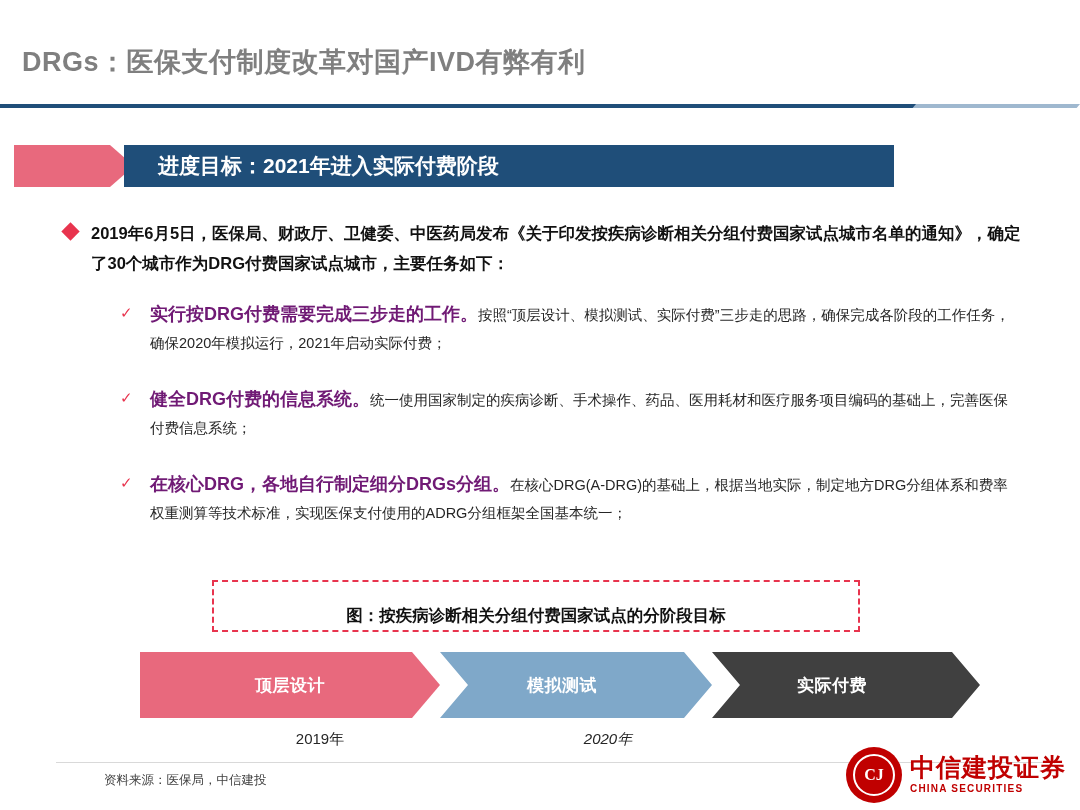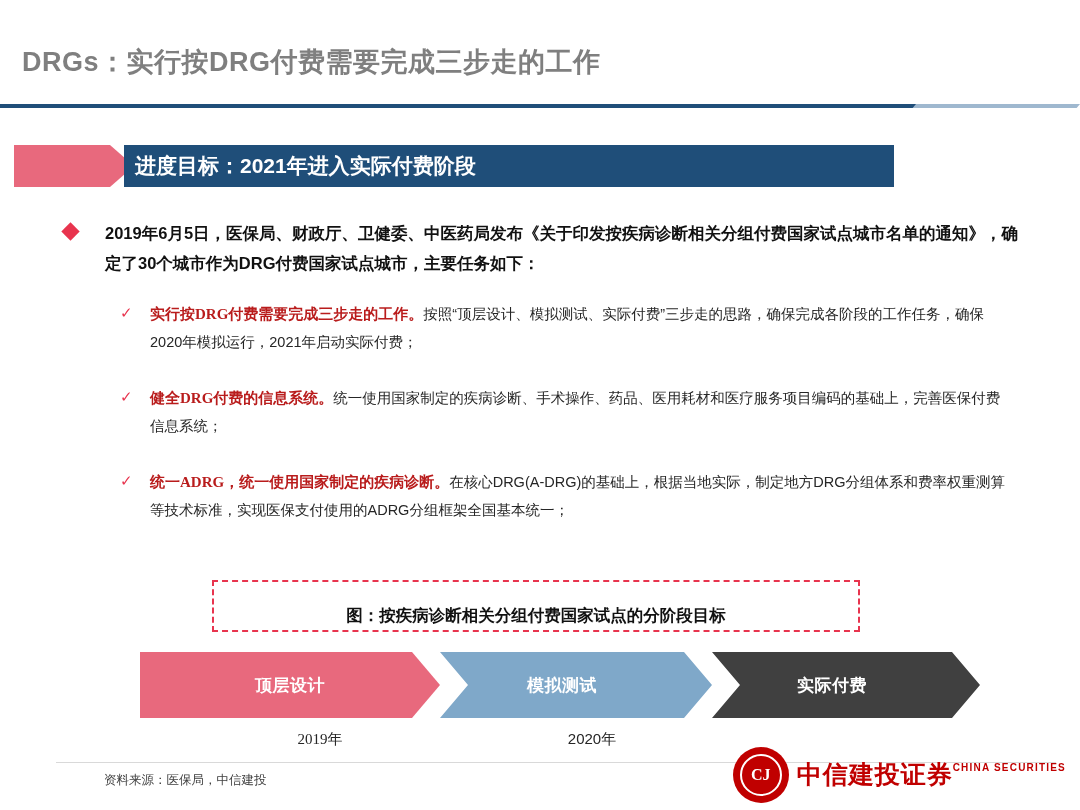--- a/index.html
+++ b/index.html
@@ -55,31 +55,31 @@
     left: 110px; top: 0;
     width: 770px; height: 42px;
     background: #1f4e79;
     display: flex;
     align-items: center;
   }
   .banner-text {
     color: #ffffff;
     font-size: 21px;
     font-weight: bold;
-    padding-left: 11px;
+    padding-left: 34px;
     white-space: nowrap;
   }
 
   
   .lead {
     position: absolute;
     left: 64px; top: 218px;
     width: 962px;
     display: flex;
-    gap: 28px;
+    gap: 14px;
   }
   .diamond {
     width: 13px; height: 13px;
     background: #e8344e;
     transform: rotate(45deg);
     margin-top: 7px;
     flex: none;
   }
   .lead-text {
     font-size: 16.5px;
@@ -104,21 +104,21 @@
     font-size: 15px;
     line-height: 26px;
     flex: none;
     width: 14px;
   }
   .bullet-body {
     font-size: 14.5px;
     line-height: 28px;
     color: #262626;
   }
-  .bullet-body b { font-weight: bold; color: #b91c1c; font-size: 15px; font-family: Liberation Serif, serif; }
+  .bullet-body b { font-weight: bold; color: #701a75; font-size: 18px; }
 
   
   .fig-box {
     position: absolute;
     left: 212px; top: 580px;
     width: 648px; height: 52px;
     border: 2px dashed #e8344e;
     display: flex;
     align-items: center;
     justify-content: center;
@@ -172,22 +172,22 @@
     width: 840px;
     height: 24px;
   }
   .year {
     position: absolute;
     top: 0;
     font-size: 15px;
     color: #262626;
     text-align: center;
   }
-  .year-1 { left: 80px; width: 200px; font-family: Liberation Serif, serif; }
-  .year-2 { left: 352px; width: 200px; }
+  .year-1 { left: 80px; width: 200px; }
+  .year-2 { left: 368px; width: 200px; font-style: italic; }
   .year-3 { left: 624px; width: 200px; }
 
   
   .source {
     position: absolute;
     left: 104px; top: 772px;
     font-size: 12.5px;
     color: #404040;
   }
   .footer-line {
@@ -224,41 +224,41 @@
     content: "CJ";
     position: absolute;
     left: 0; right: 0; top: 50%;
     transform: translateY(-50%);
     text-align: center;
     color: #ffffff;
     font-size: 16px;
     font-weight: bold;
     font-family: "Liberation Serif", serif;
   }
-  .logo-text { display: flex; flex-direction: row; }
+  .logo-text { display: flex; flex-direction: column; }
   .logo-cn {
     color: #c00000;
     font-size: 25px;
     font-weight: bold;
     font-family: "Liberation Serif", serif;
     line-height: 28px;
     letter-spacing: 1px;
   }
   .logo-en {
     color: #c00000;
     font-size: 10px;
     font-weight: bold;
     letter-spacing: 1.2px;
     line-height: 14px;
   }
 </style>
 </head>
 <body>
 
-<div class="slide-title">DRGs：实行按DRG付费需要完成三步走的工作</div>
+<div class="slide-title">DRGs：医保支付制度改革对国产IVD有弊有利</div>
 <div class="title-rule"></div>
 <div class="title-rule-right"></div>
 
 <div class="banner-wrap">
   <div class="banner-arrow"></div>
   <div class="banner-bar">
     <div class="banner-text">进度目标：2021年进入实际付费阶段</div>
   </div>
 </div>
 
@@ -279,21 +279,21 @@
   <div class="bullet">
     <div class="check">✓</div>
     <div class="bullet-body">
       <b>健全DRG付费的信息系统。</b><span>统一使用国家制定的疾病诊断、手术操作、药品、医用耗材和医疗服务项目编码的基础上，完善医保付费信息系统；</span>
     </div>
   </div>
 
   <div class="bullet">
     <div class="check">✓</div>
     <div class="bullet-body">
-      <b>统一ADRG，统一使用国家制定的疾病诊断。</b><span>在核心DRG(A-DRG)的基础上，根据当地实际，制定地方DRG分组体系和费率权重测算等技术标准，实现医保支付使用的ADRG分组框架全国基本统一；</span>
+      <b>在核心DRG，各地自行制定细分DRGs分组。</b><span>在核心DRG(A-DRG)的基础上，根据当地实际，制定地方DRG分组体系和费率权重测算等技术标准，实现医保支付使用的ADRG分组框架全国基本统一；</span>
     </div>
   </div>
 
 </div>
 
 <div class="fig-box">
   <span>图：按疾病诊断相关分组付费国家试点的分阶段目标</span>
 </div>
 
 <div class="chev-row">

